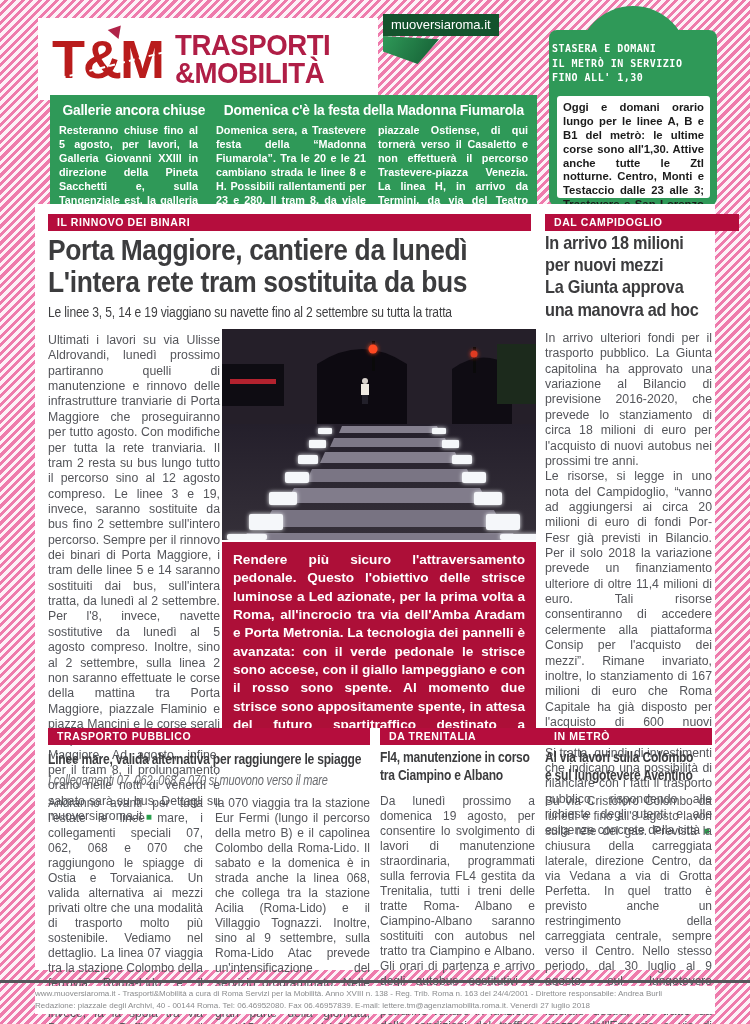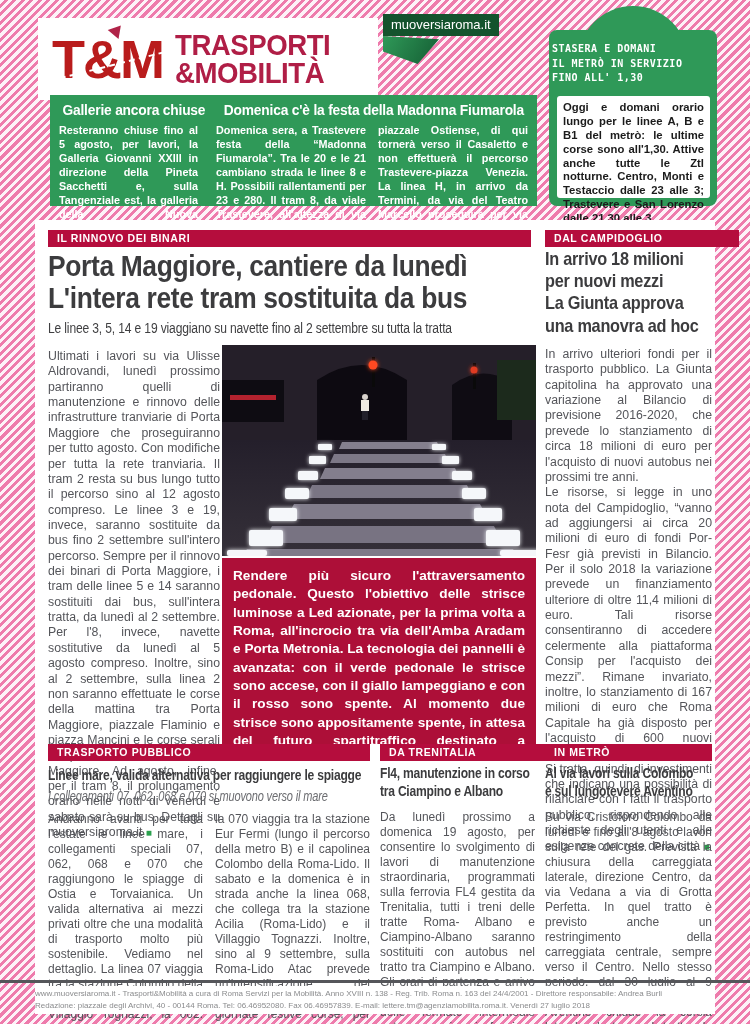--- a/index.html
+++ b/index.html
@@ -23,21 +23,21 @@
   .badge-title{left:552px;top:42px;width:162px;text-align:left;color:#fff;font-family:"DejaVu Sans Mono",monospace;font-weight:bold;font-size:10px;line-height:1.45;letter-spacing:.5px;}
   .badge-card{left:557px;top:96px;width:153px;height:102px;background:#fff;border-radius:3px;padding:5px 6px;box-sizing:border-box;color:#1b1b1b;font-weight:bold;font-size:11.3px;line-height:1.23;text-align:justify;}
   
   .gbox{background:#2f9958;color:#fff;box-sizing:border-box;padding:7px 9px;}
   .gbox-1{left:42px;top:95px;width:157px;height:111px;margin-left:8px;}
   .gbox-2{left:207px;top:95px;width:330px;height:111px;}
   .gbox-title{font-weight:bold;font-size:14.5px;text-align:center;margin-bottom:5px;letter-spacing:-.2px;transform:scaleX(.95);transform-origin:center;white-space:nowrap;}
   .gbox-body{font-weight:bold;font-size:10.8px;line-height:1.3;text-align:justify;}
   .gbox-2 .gbox-body{column-count:2;column-gap:12px;}
   
-  .panel{left:35px;top:220px;width:680px;height:766px;background:#fff;}
+  .panel{left:35px;top:204px;width:680px;height:766px;background:#fff;}
   .kicker{position:absolute;background:#b50d3d;color:#fff;font-weight:bold;font-size:10.5px;letter-spacing:.6px;line-height:17px;height:17px;padding-left:9px;box-sizing:border-box;overflow:hidden;white-space:nowrap;}
   .headline{position:absolute;color:#3c3c3e;font-weight:bold;}
   .hl-main{left:13px;top:30px;width:114%;font-size:30px;line-height:1.05;letter-spacing:-.4px;transform:scaleX(.88);transform-origin:left top;white-space:nowrap;}
   .subtitle{left:13px;top:99px;width:128%;color:#3f3f41;font-size:15.5px;letter-spacing:-.2px;transform:scaleX(.78);transform-origin:left top;white-space:nowrap;}
   .bodytext{color:#54555a;font-size:12.3px;line-height:1.25;text-align:justify;hyphens:auto;}
   .col-left{left:13px;top:129px;width:172px;}
   .photo{left:187px;top:125px;width:314px;height:211px;background:#18141d;}
   .caption{left:187px;top:338px;width:314px;height:186px;background:#ad0f38;color:#fff;font-weight:bold;font-size:13.6px;line-height:1.35;text-align:justify;padding:9px 11px;box-sizing:border-box;}
   .hl-camp{left:510px;top:28px;width:114%;font-size:18.5px;line-height:1.2;letter-spacing:-.3px;transform:scaleX(.88);transform-origin:left top;}
   .hl-camp div{white-space:nowrap;}

